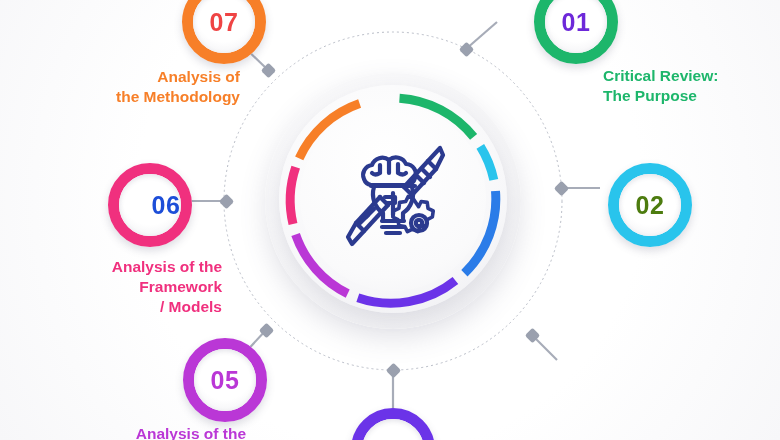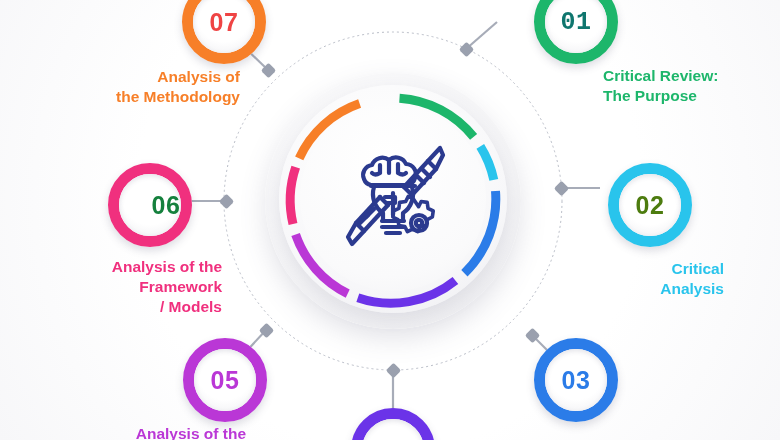--- a/index.html
+++ b/index.html
@@ -191,56 +191,49 @@
 
       <path d="M96 74 l3-6 l7 1 l1 7 l6 3 l-1 7 l-6 3 l-1 7 l-7 1 l-3 6 l-6-3 l-6 3 l-3-6 l-7-1 l-1-7 l-6-3 l1-7 l6-3 l1-7 l7-1 l3-6 l6 3 Z" transform="translate(-6,-4) scale(0.86) translate(14,14)"></path>
       <circle cx="89" cy="88" r="8"></circle>
       <circle cx="89" cy="88" r="3.2"></circle>
     </g>
   </svg>
 
   <div class="node" style="left:534px; top:-20px;">
     <div class="ring" style="border-color:#1DB66B;"></div>
     <div class="inner"></div>
-    <span class="num" style="color:#0f766e;font-family:Liberation Mono, monospace;">01</span>
+    <span class="num" style="color:#6d28d9;">01</span>
   </div>
   <div class="label lbl-right" style="left:603px; top:66px; color:#1DB66B; width:180px;">Critical Review:
 The Purpose</div>
 
   <div class="node" style="left:608px; top:163px;">
     <div class="ring" style="border-color:#29C4EC;"></div>
     <div class="inner"></div>
     <span class="num" style="color:#4d7c0f;">02</span>
   </div>
-  <div class="label lbl-left" style="left:600px; top:259px; color:#29C4EC; width:124px;">Critical
-Analysis</div>
-
-  <div class="node" style="left:534px; top:338px;">
-    <div class="ring" style="border-color:#2B7CE8;"></div>
-    <div class="inner"></div>
-    <span class="num" style="color:#2B7CE8;">03</span>
-  </div>
+
 
   <div class="node" style="left:351px; top:408px;">
     <div class="ring" style="border-color:#6B33E8;"></div>
     <div class="inner"></div>
     <span class="num" style="color:#6B33E8;">04</span>
   </div>
 
   <div class="node" style="left:183px; top:338px;">
     <div class="ring" style="border-color:#BA37D6;"></div>
     <div class="inner"></div>
     <span class="num" style="color:#BA37D6;">05</span>
   </div>
   <div class="label lbl-left" style="left:56px; top:424px; color:#BA37D6; width:190px;">Analysis of the</div>
 
   <div class="node" style="left:108px; top:163px;">
     <div class="ring" style="border-color:#F0307E;"></div>
     <div class="inner"></div>
-    <span class="num" style="color:#15803d;margin-left:32px;">06</span>
+    <span class="num" style="color:#1d4ed8;margin-left:32px;">06</span>
   </div>
   <div class="label lbl-left" style="left:32px; top:257px; color:#F0307E; width:190px;">Analysis of the
 Framework
 / Models</div>
 
   <div class="node" style="left:182px; top:-20px;">
     <div class="ring" style="border-color:#F77F28;"></div>
     <div class="inner"></div>
     <span class="num" style="color:#ef4444;">07</span>
   </div>

